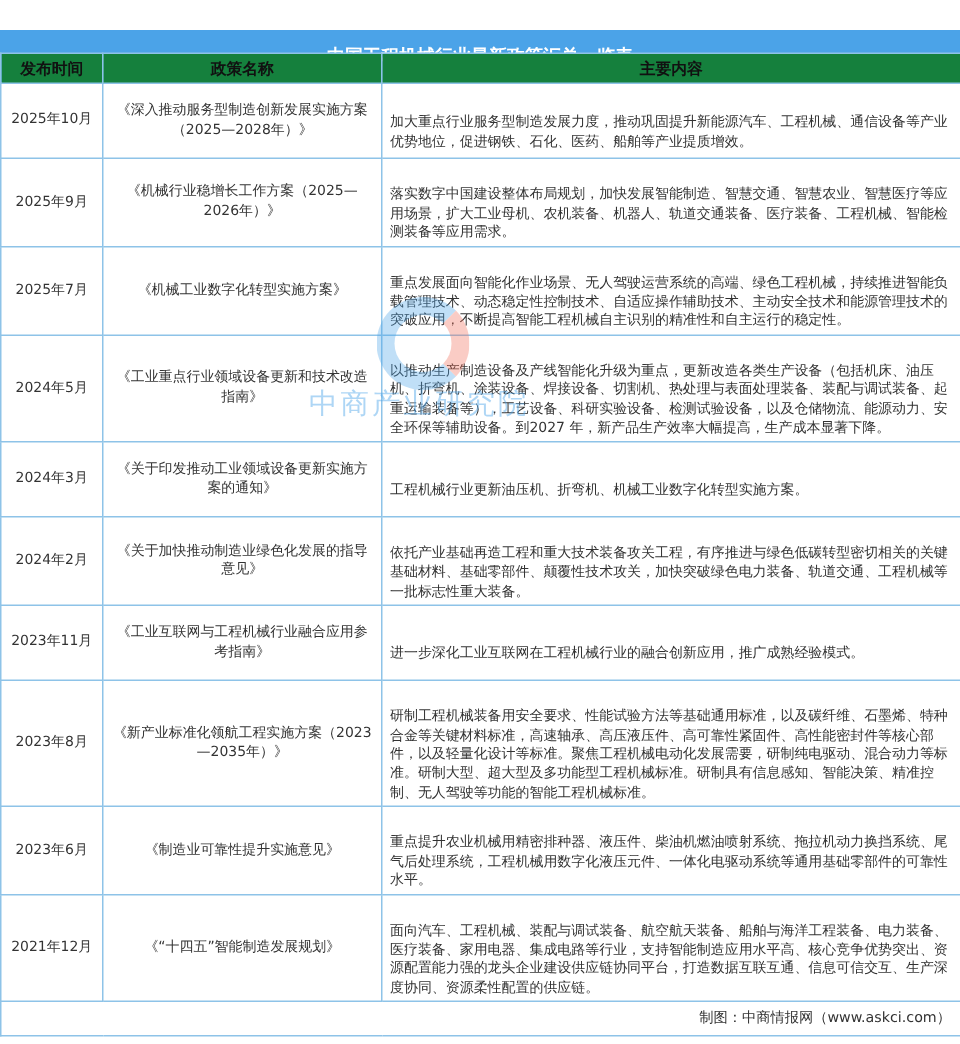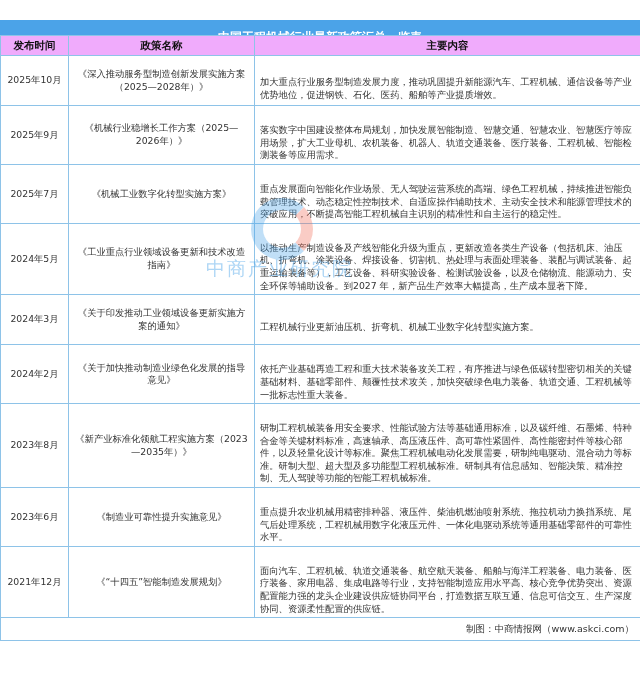--- a/index.html
+++ b/index.html
@@ -12,21 +12,21 @@
   }
   table.policy-table {
     position: absolute; left: 0; top: 35px; width: 640px;
     border-collapse: collapse; table-layout: fixed;
   }
   .policy-table th, .policy-table td {
     border: 1px solid #8ec3e8;
     vertical-align: middle;
   }
   .policy-table th {
-    background: #f0abfc; height: 20px; font-size: 10.5px; font-weight: bold; color: #111;
+    background: #15803d; height: 20px; font-size: 10.5px; font-weight: bold; color: #111;
     text-align: center;
   }
   .policy-table td { font-size: 9.3px; line-height: 12.6px; color: #333; }
   td.col-date { text-align: center; padding: 0 2px; }
   td.col-name { text-align: center; padding: 12px 6px; }
   td.col-content { text-align: left; padding: 18px 4px 2px 5px; }
   .footer-row td {
     height: 23px; text-align: right; padding-right: 6px; font-size: 9.5px; color: #333;
     background: #ffffff;
   }
@@ -84,34 +84,39 @@
       <tr style="height: 30px;">
         <td class="col-date">2024年3月</td>
         <td class="col-name">《关于印发推动工业领域设备更新实施方案的通知》</td>
         <td class="col-content">工程机械行业更新油压机、折弯机、机械工业数字化转型实施方案。</td>
       </tr>
       <tr style="height: 50px;">
         <td class="col-date">2024年2月</td>
         <td class="col-name">《关于加快推动制造业绿色化发展的指导意见》</td>
         <td class="col-content">依托产业基础再造工程和重大技术装备攻关工程，有序推进与绿色低碳转型密切相关的关键基础材料、基础零部件、颠覆性技术攻关，加快突破绿色电力装备、轨道交通、工程机械等一批标志性重大装备。</td>
       </tr>
+      <tr style="height: 25px;">
+        <td class="col-date">2023年11月</td>
+        <td class="col-name">《工业互联网与工程机械行业融合应用参考指南》</td>
+        <td class="col-content">进一步深化工业互联网在工程机械行业的融合创新应用，推广成熟经验模式。</td>
+      </tr>
       <tr style="height: 82px;">
         <td class="col-date">2023年8月</td>
         <td class="col-name">《新产业标准化领航工程实施方案（2023—2035年）》</td>
         <td class="col-content">研制工程机械装备用安全要求、性能试验方法等基础通用标准，以及碳纤维、石墨烯、特种合金等关键材料标准，高速轴承、高压液压件、高可靠性紧固件、高性能密封件等核心部件，以及轻量化设计等标准。聚焦工程机械电动化发展需要，研制纯电驱动、混合动力等标准。研制大型、超大型及多功能型工程机械标准。研制具有信息感知、智能决策、精准控制、无人驾驶等功能的智能工程机械标准。</td>
       </tr>
       <tr style="height: 47px;">
         <td class="col-date">2023年6月</td>
         <td class="col-name">《制造业可靠性提升实施意见》</td>
         <td class="col-content">重点提升农业机械用精密排种器、液压件、柴油机燃油喷射系统、拖拉机动力换挡系统、尾气后处理系统，工程机械用数字化液压元件、一体化电驱动系统等通用基础零部件的可靠性水平。</td>
       </tr>
       <tr style="height: 56px;">
         <td class="col-date">2021年12月</td>
         <td class="col-name">《“十四五”智能制造发展规划》</td>
-        <td class="col-content">面向汽车、工程机械、轨道交通装备、航空航天装备、船舶与海洋工程装备、电力装备、医疗装备、家用电器、集成电路等行业，支持智能制造应用水平高、核心竞争优势突出、资源配置能力强的龙头企业建设供应链协同平台，打造数据互联互通、信息可信交互、生产深度协同、资源柔性配置的供应链。</td>
+        <td class="col-content">面向汽车、工程机械、装配与调试装备、航空航天装备、船舶与海洋工程装备、电力装备、医疗装备、家用电器、集成电路等行业，支持智能制造应用水平高、核心竞争优势突出、资源配置能力强的龙头企业建设供应链协同平台，打造数据互联互通、信息可信交互、生产深度协同、资源柔性配置的供应链。</td>
       </tr>
     </tbody>
   <tfoot>
     <tr class="footer-row">
       <td colspan="3">制图：中商情报网（www.askci.com）</td>
     </tr>
   </tfoot>
 </table>
 
 <div class="watermark">

